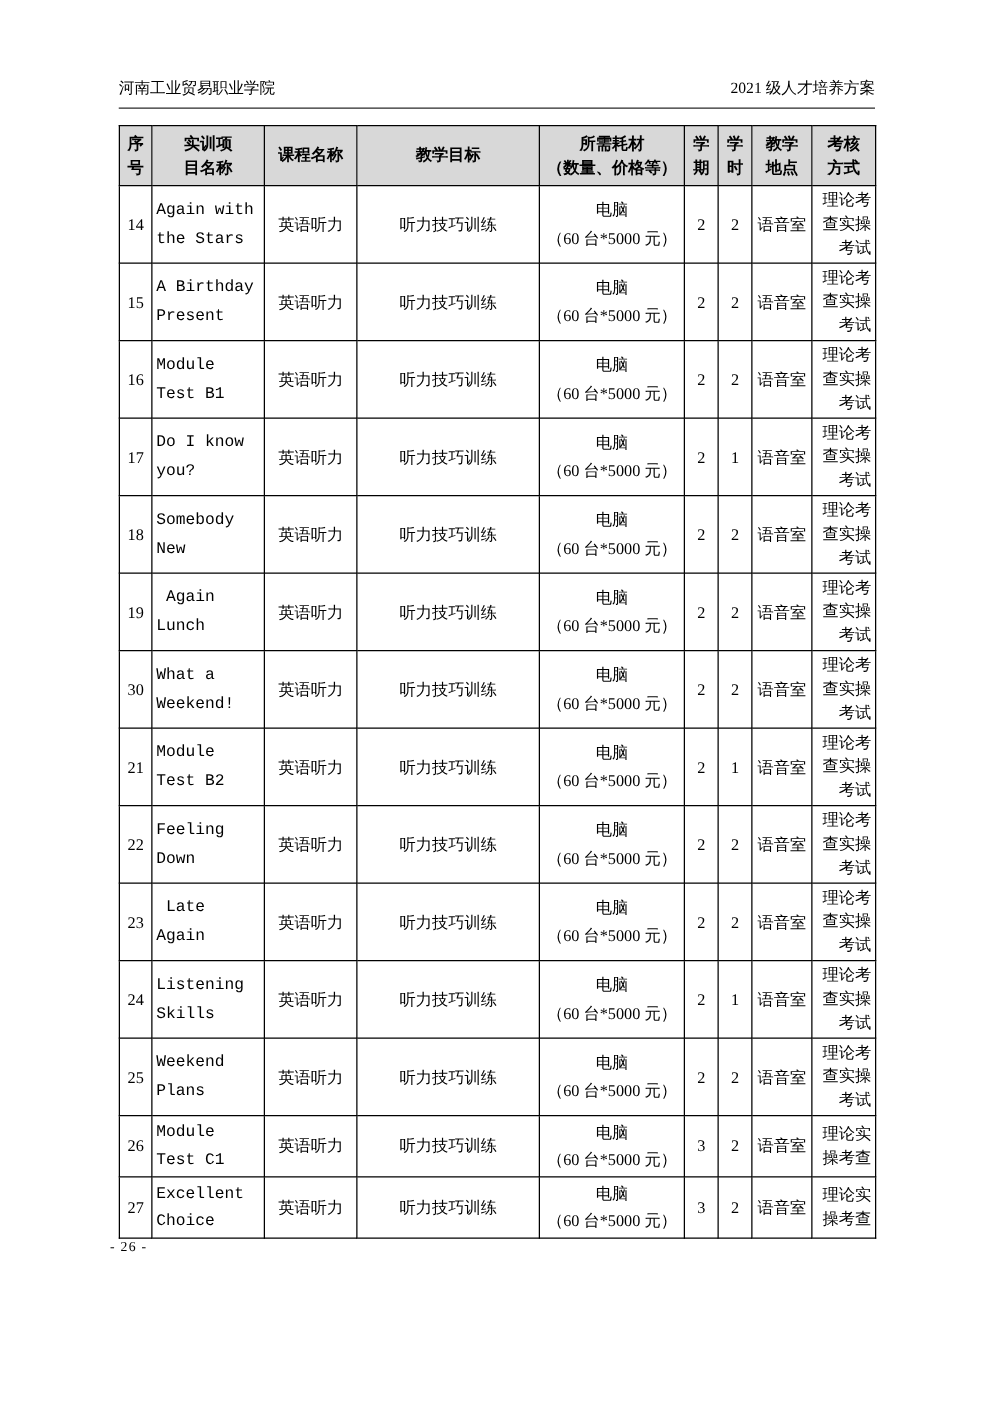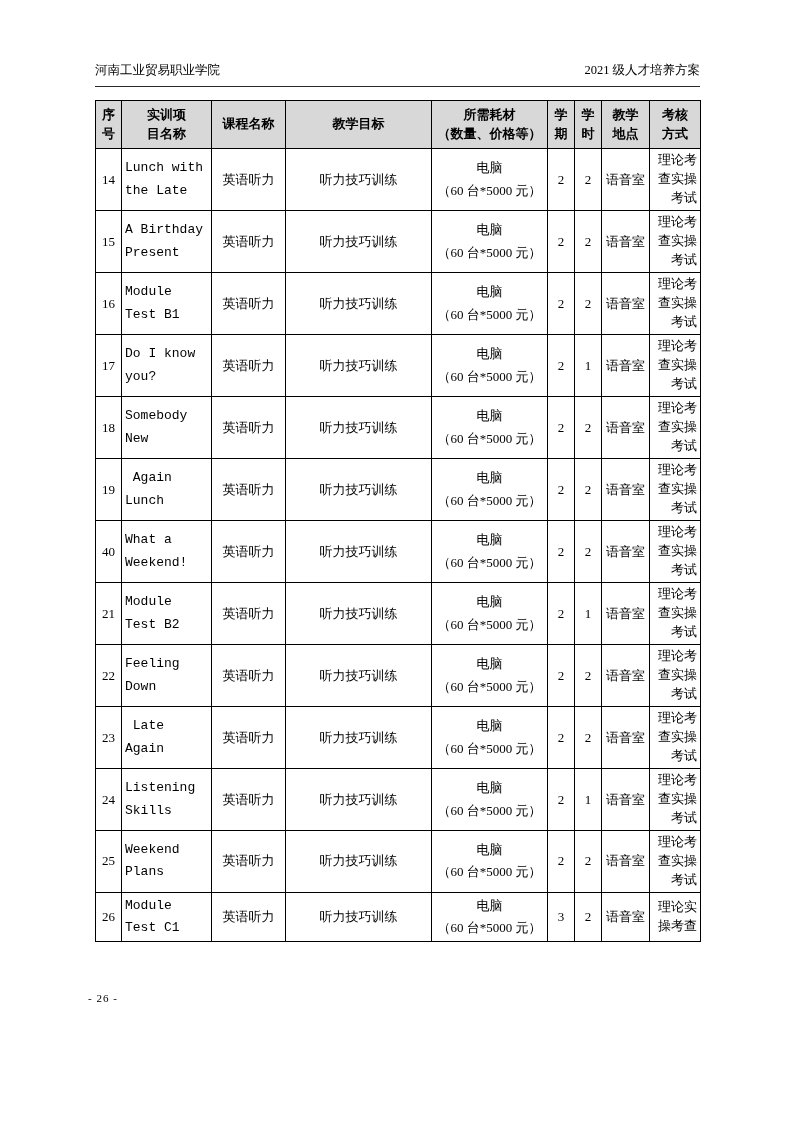--- a/index.html
+++ b/index.html
@@ -117,21 +117,21 @@
 时</th>
         <th>教学
 地点</th>
         <th>考核
 方式</th>
       </tr>
     </thead>
     <tbody id="table-body">
   <tr>
     <td class="c-no">14</td>
-    <td class="c-project">Lunch with the Late</td>
+    <td class="c-project">Again with the Stars</td>
     <td class="c-course">英语听力</td>
     <td class="c-goal">听力技巧训练</td>
     <td class="c-materials">电脑
 （60 台*5000 元）</td>
     <td class="c-term">2</td>
     <td class="c-hours">2</td>
     <td class="c-location">语音室</td>
     <td class="c-assessment">理论考查实操考试</td>
   </tr>
 
@@ -194,21 +194,21 @@
     <td class="c-goal">听力技巧训练</td>
     <td class="c-materials">电脑
 （60 台*5000 元）</td>
     <td class="c-term">2</td>
     <td class="c-hours">2</td>
     <td class="c-location">语音室</td>
     <td class="c-assessment">理论考查实操考试</td>
   </tr>
 
   <tr>
-    <td class="c-no">40</td>
+    <td class="c-no">30</td>
     <td class="c-project">What a Weekend!</td>
     <td class="c-course">英语听力</td>
     <td class="c-goal">听力技巧训练</td>
     <td class="c-materials">电脑
 （60 台*5000 元）</td>
     <td class="c-term">2</td>
     <td class="c-hours">2</td>
     <td class="c-location">语音室</td>
     <td class="c-assessment">理论考查实操考试</td>
   </tr>
@@ -284,18 +284,30 @@
     <td class="c-course">英语听力</td>
     <td class="c-goal">听力技巧训练</td>
     <td class="c-materials">电脑
 （60 台*5000 元）</td>
     <td class="c-term">3</td>
     <td class="c-hours">2</td>
     <td class="c-location">语音室</td>
     <td class="c-assessment">理论实操考查</td>
   </tr>
 
+  <tr>
+    <td class="c-no">27</td>
+    <td class="c-project">Excellent Choice</td>
+    <td class="c-course">英语听力</td>
+    <td class="c-goal">听力技巧训练</td>
+    <td class="c-materials">电脑
+（60 台*5000 元）</td>
+    <td class="c-term">3</td>
+    <td class="c-hours">2</td>
+    <td class="c-location">语音室</td>
+    <td class="c-assessment">理论实操考查</td>
+  </tr>
 </tbody>
   </table>
 
   <div class="page-number">- 26 -</div>
 
 </div>
 
 </body></html>

